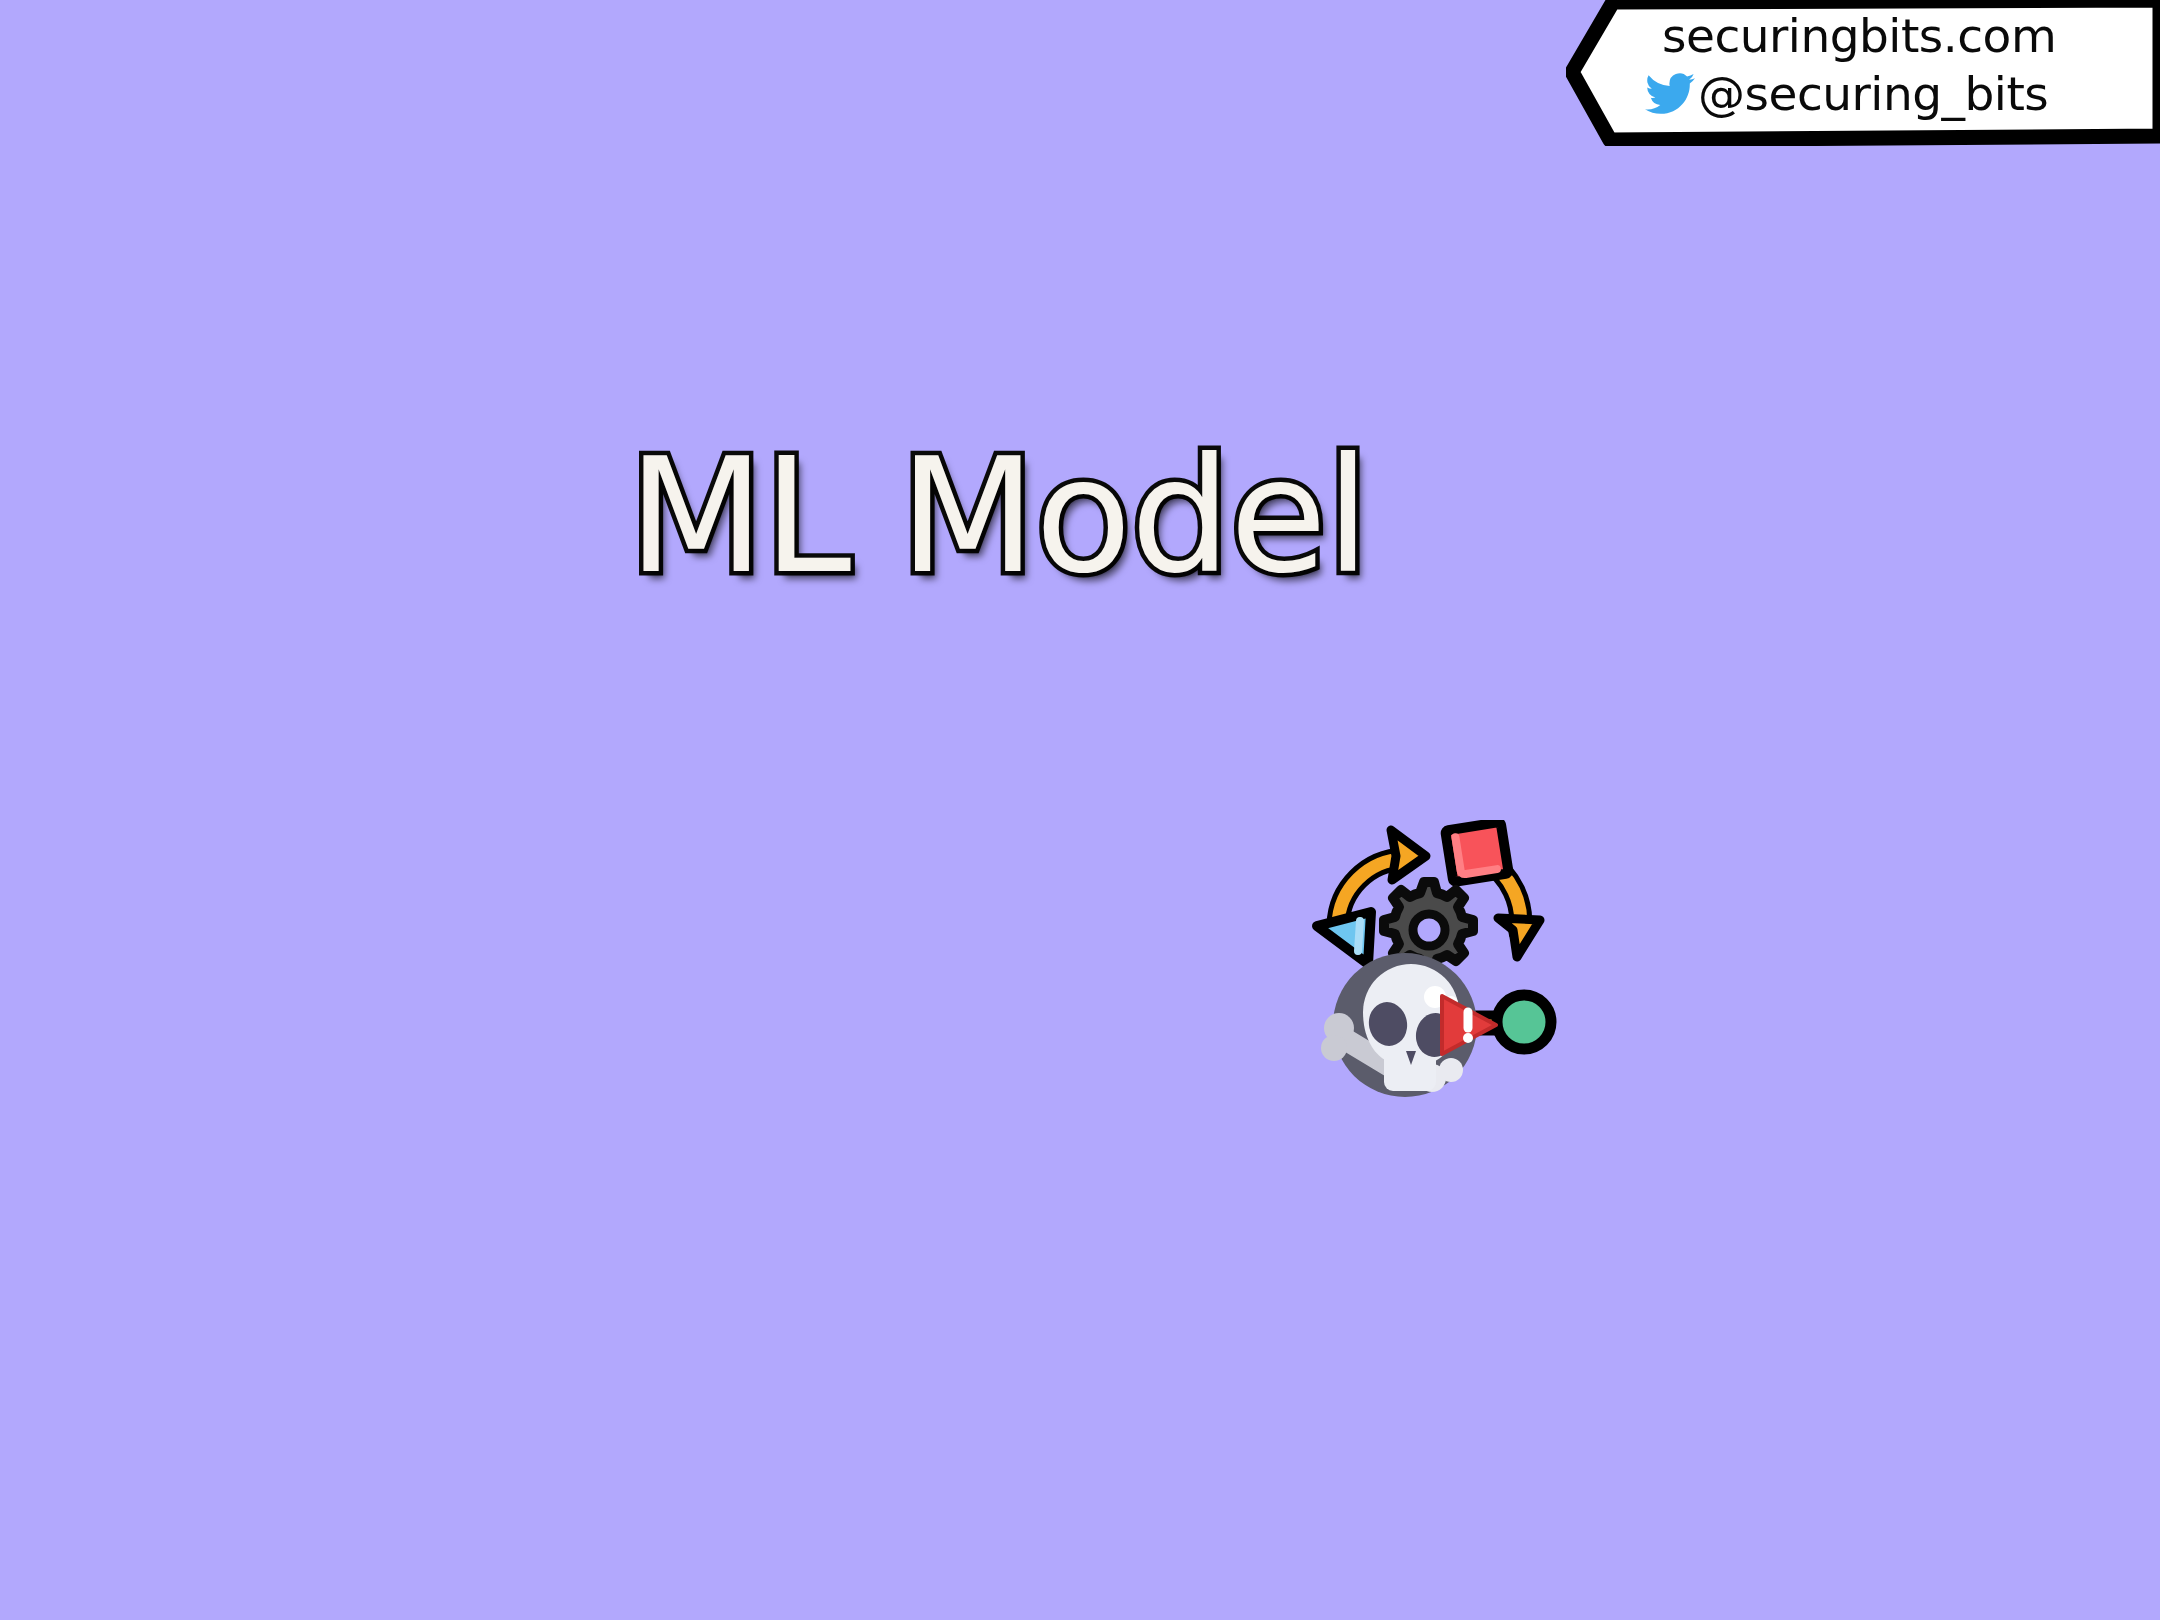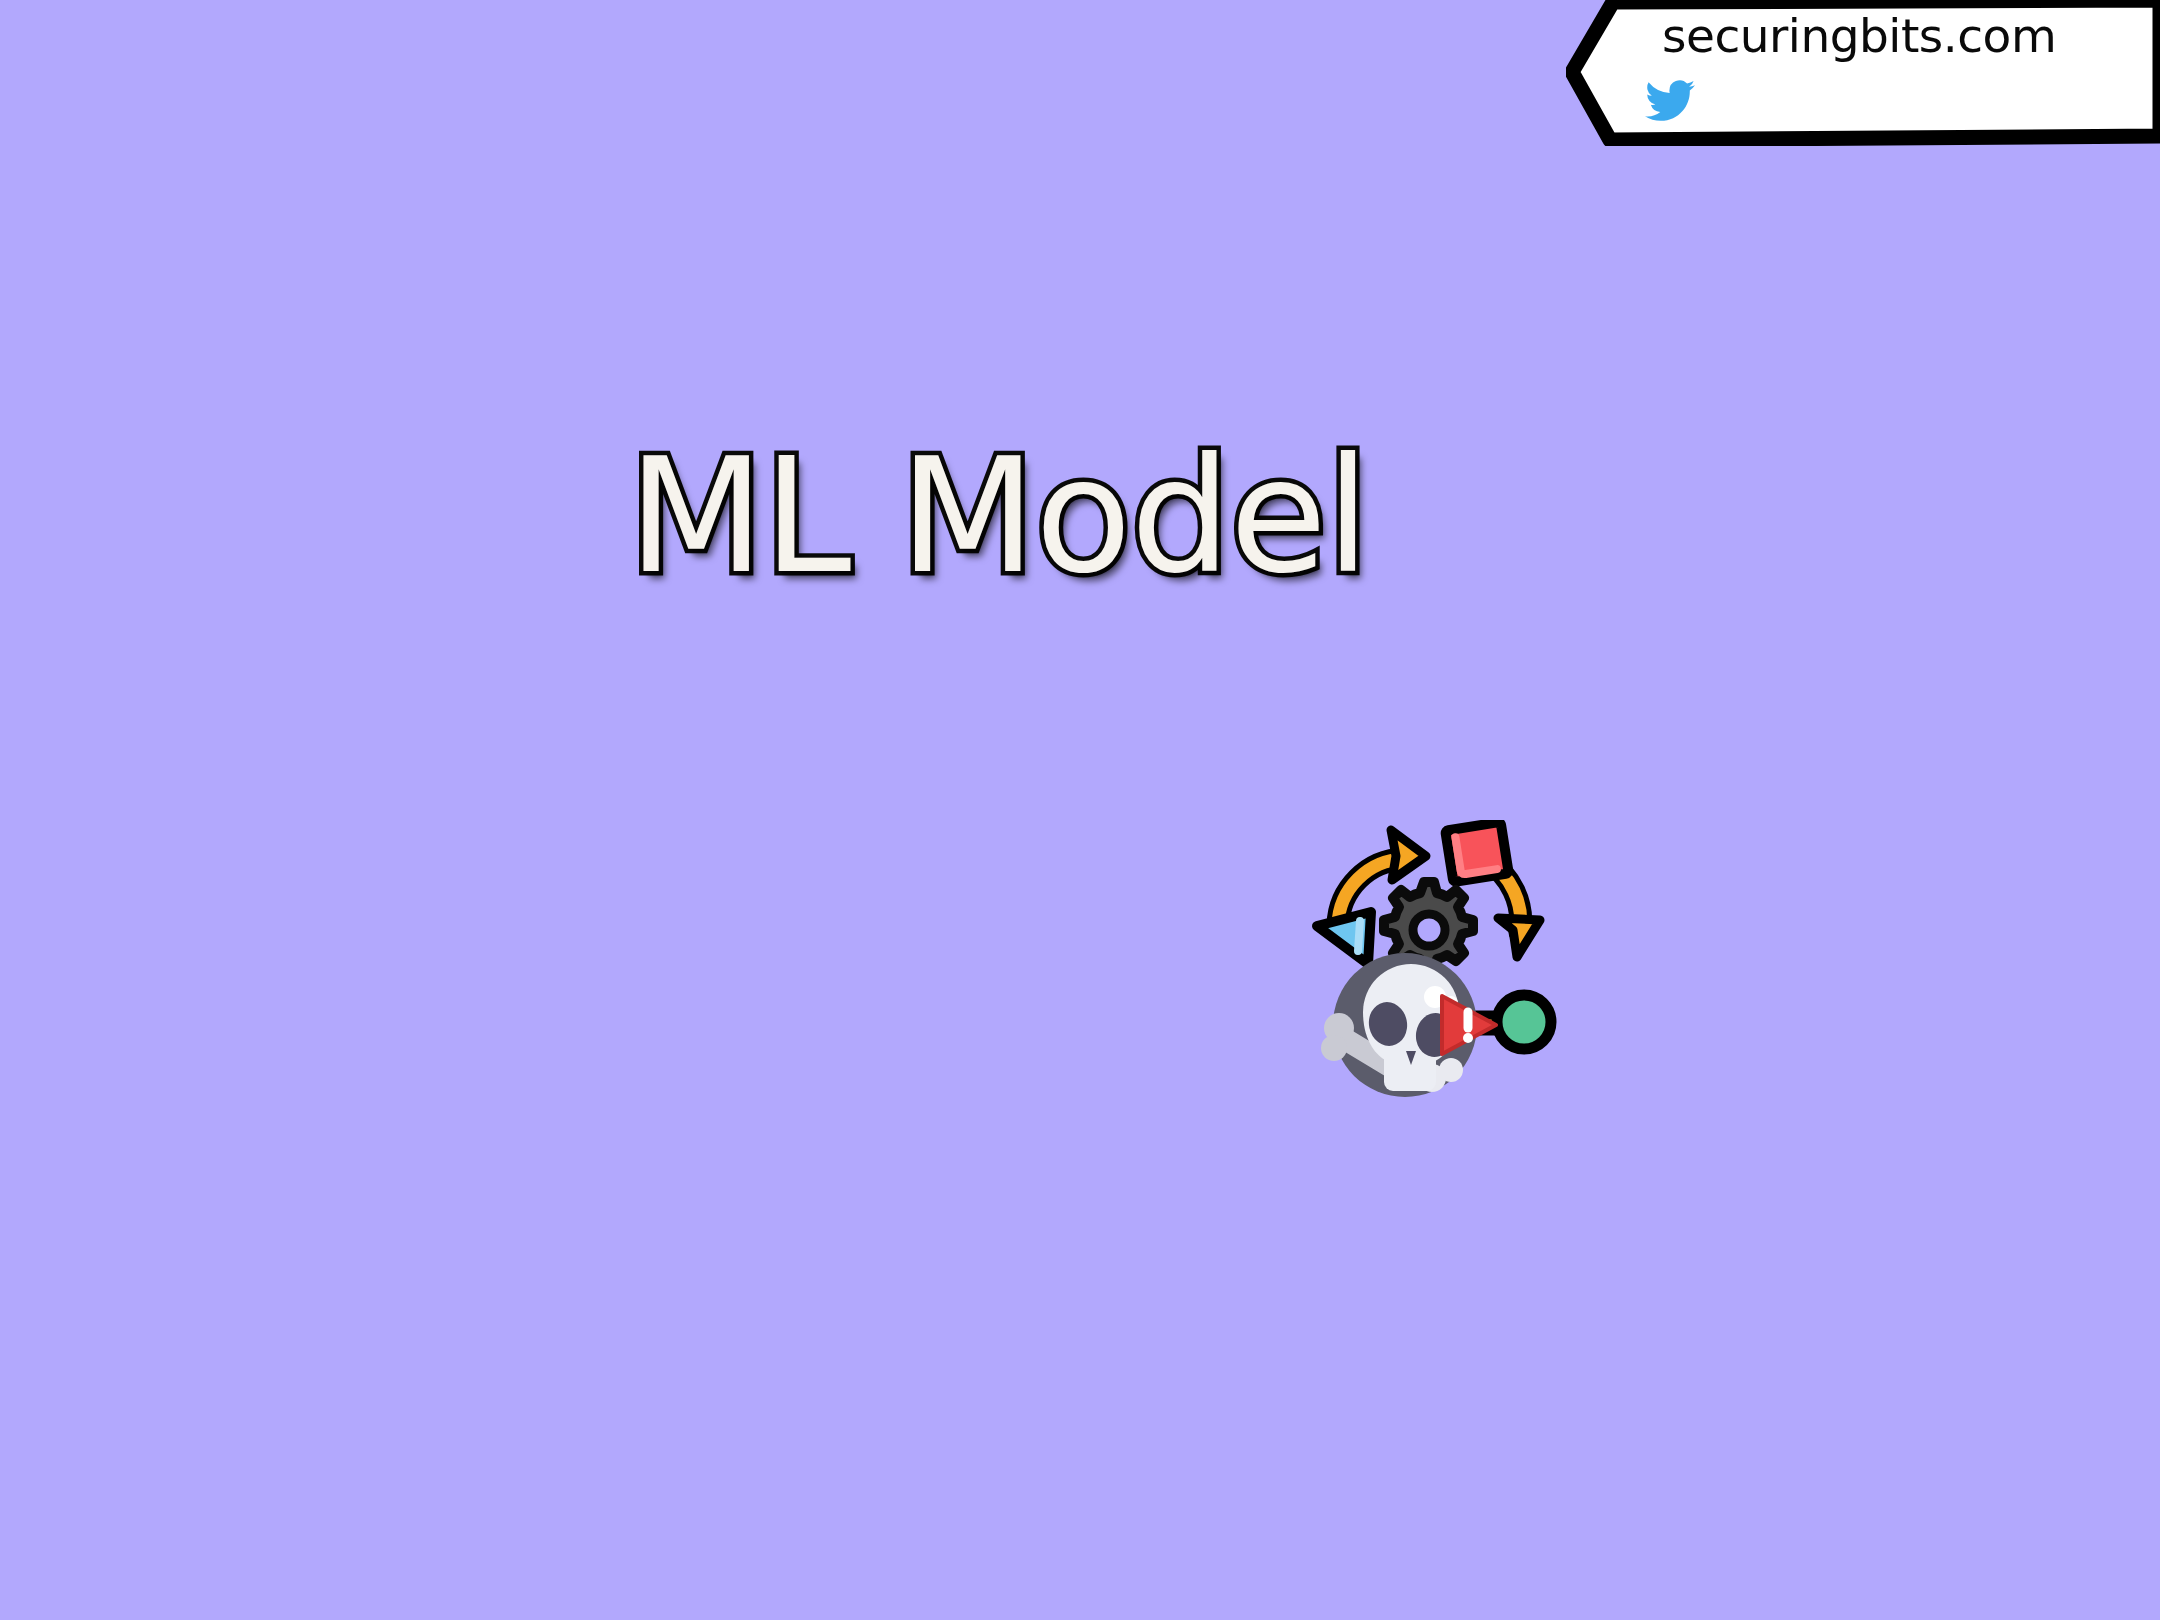--- a/index.html
+++ b/index.html
@@ -71,21 +71,21 @@
     color: #0a0a0a;
     font-family: "DejaVu Sans", sans-serif;
     font-size: 47px;
     line-height: 58px;
     font-weight: 400;
     letter-spacing: -0.5px;
     white-space: nowrap;
   }
   #brand-badge .badge-row {
     display: flex;
-    align-items: flex-end;
+    align-items: center;
     height: 58px;
   }
   #brand-badge .badge-row.site { padding-left: 18px; }
   #brand-badge .twitter-glyph {
     width: 52px;
     height: 44px;
     margin-right: 2px;
     flex: 0 0 auto;
   }
   #brand-badge .twitter-glyph svg { display:block; width:100%; height:100%; }
@@ -168,17 +168,18 @@
     <div class="badge-text">
       <div class="badge-row site">
         <span>securingbits.com</span>
       </div>
       <div class="badge-row">
         <span class="twitter-glyph">
           <svg viewBox="0 0 52 44" xmlns="http://www.w3.org/2000/svg">
             <path d="M51 6.2 a20 20 0 0 1 -5.9 1.6 a10.3 10.3 0 0 0 4.5 -5.7 a20.6 20.6 0 0 1 -6.5 2.5 a10.2 10.2 0 0 0 -17.7 7 c0 0.8 0.1 1.6 0.3 2.3 A29 29 0 0 1 4.6 3.2 a10.2 10.2 0 0 0 3.2 13.6 a10.1 10.1 0 0 1 -4.6 -1.3 l0 0.1 a10.2 10.2 0 0 0 8.2 10 a10.3 10.3 0 0 1 -4.6 0.2 a10.2 10.2 0 0 0 9.5 7.1 A20.5 20.5 0 0 1 1 37.2 a28.9 28.9 0 0 0 15.7 4.6 c18.8 0 29.1 -15.6 29.1 -29.1 l0 -1.3 A20.8 20.8 0 0 0 51 6.2 z" fill="#3ba9ee"></path>
           </svg>
         </span>
+        <span>@securing_bits</span>
       </div>
     </div>
   </div>
 
 </div>
 
 </body></html>

